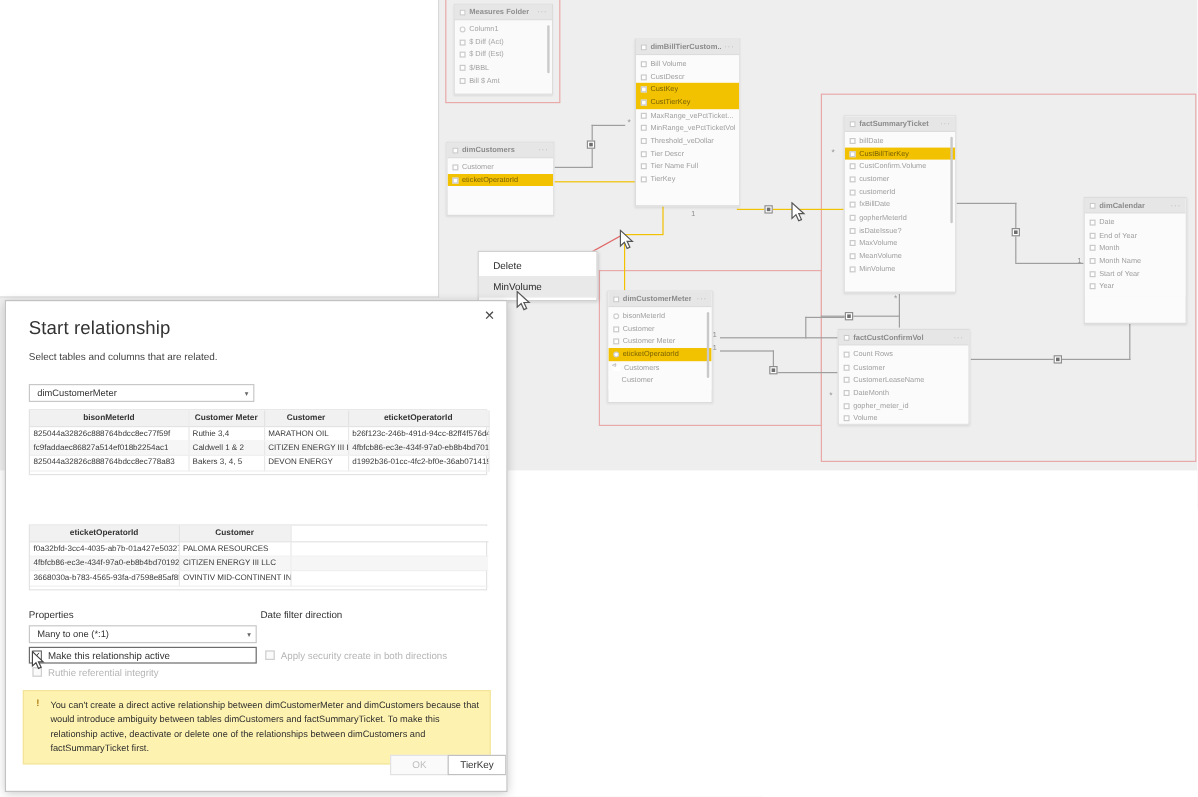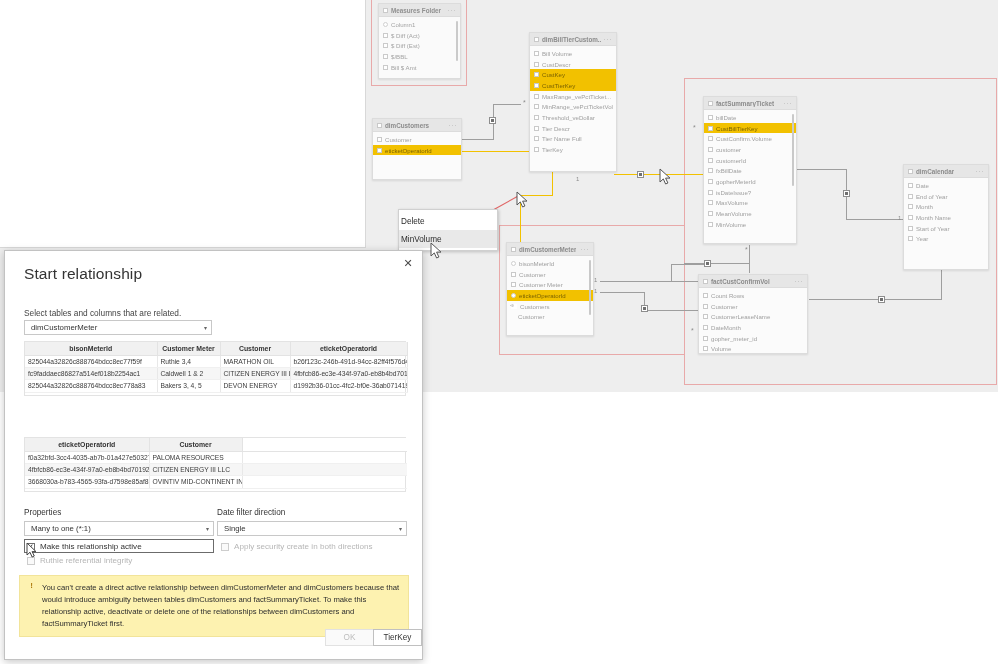--- a/index.html
+++ b/index.html
@@ -86,21 +86,21 @@
   
   .red-line { position:absolute; }
 
   
   #ctx {
     position: absolute; left: 398px; top: 209px; width: 100px;
     background: #ffffff; border: 1px solid #d0d0d0;
     box-shadow: 1px 1px 3px rgba(0,0,0,0.2); z-index: 40;
     padding: 2px 0;
   }
-  #ctx .mi { height: 18px; display:flex; align-items:center; padding-left:2px;
+  #ctx .mi { height: 18px; display:flex; align-items:center; padding-left:12px;
              font-size: 8.2px; color: #2b2b2b; }
   #ctx .mi.sel { background: #e9e9e9; }
 
   
   .cursor { position:absolute; width:0;height:0; z-index:60; }
   .cursor svg{display:block;}
 
   
   #dlg {
     position: absolute; left: 4px; top: 250px; width: 419px; height: 410px;
@@ -111,21 +111,21 @@
   #dlg .close {
     position:absolute; right:6px; top:4px; width:16px; height:16px;
     display:flex;align-items:center;justify-content:center;
     font-size:11px; color:#4a4a4a; cursor:pointer;
   }
   #dlg .title {
     position:absolute; left:19px; top:14px;
     font-size:15.5px; color:#333333; font-weight:300; letter-spacing:0.1px;
   }
   #dlg .subtitle {
-    position:absolute; left:19px; top:41px; font-size:8.3px; color:#444444;margin-top:16px;
+    position:absolute; left:19px; top:41px; font-size:8.3px; color:#444444;
   }
   .ddl {
     position:absolute; height:15px; border:1px solid #c8c8c8; background:#fff;
     display:flex; align-items:center; padding:0 4px 0 6px; font-size:7.8px; color:#333;
   }
   .ddl .caret { margin-left:auto; font-size:6px; color:#666; }
   .grid {
     position:absolute; border:1px solid #e3e3e3; background:#fff;
   }
   .grid table { border-collapse: collapse; width:100%; table-layout: fixed; }
@@ -134,21 +134,21 @@
     height:13px; border-right:1px solid #e3e3e3; border-bottom:1px solid #e3e3e3;
     text-align:center; padding:0 2px; white-space:nowrap; overflow:hidden;
   }
   .grid td {
     font-size:6.7px; color:#3a3a3a; height:12.4px;
     border-right:1px solid #e8e8e8; border-bottom:1px solid #f0f0f0;
     padding:0 3px; white-space:nowrap; overflow:hidden;
   }
   .grid tr.alt td { background:#f6f6f6; }
   .fieldlabel { position:absolute; font-size:8.2px; color:#333; }
-  .chk-row { position:absolute; display:flex; align-items:center; gap:5px; }
+  .chk-row { position:absolute; display:flex; gap:5px; }
   .chk {
     width:8px;height:8px;border:1px solid #6f6f6f;background:#fff;flex:0 0 auto;
     display:flex;align-items:center;justify-content:center;
   }
   .chk.checked:after{content:"✓"; font-size:7px; color:#222; line-height:7px;}
   .chk.dis { border-color:#cdcdcd; background:#fafafa; }
   .chk-lbl { font-size:8.1px; color:#333; }
   .chk-lbl.dis { color:#b6b6b6; }
   .focusbox { position:absolute; border:1px solid #6b6b6b; }
   .warn {
@@ -597,24 +597,20 @@
       </table>
     </div>
 
     <div class="fieldlabel" style="left:19px; top:257px;">Properties</div>
     <div class="ddl" style="left:19px; top:270px; width:190px;text-align:right;">
       <span>Many to one (*:1)</span>
       <span class="caret">▾</span>
     </div>
 
     <div class="fieldlabel" style="left:212px; top:257px;">Date filter direction</div>
-    <div class="ddl" style="left:212px; top:270px; width:190px;">
-      <span>Single</span>
-      <span class="caret">▾</span>
-    </div>
 
     <div class="focusbox" style="left:19px; top:288px; width:190px; height:14px;"></div>
     <div class="chk-row" style="left:22px; top:291px;">
       <span class="chk checked"></span>
       <span class="chk-lbl">Make this relationship active</span>
     </div>
 
     <div class="chk-row" style="left:216px; top:291px;">
       <span class="chk dis"></span>
       <span class="chk-lbl dis">Apply security create in both directions</span>

